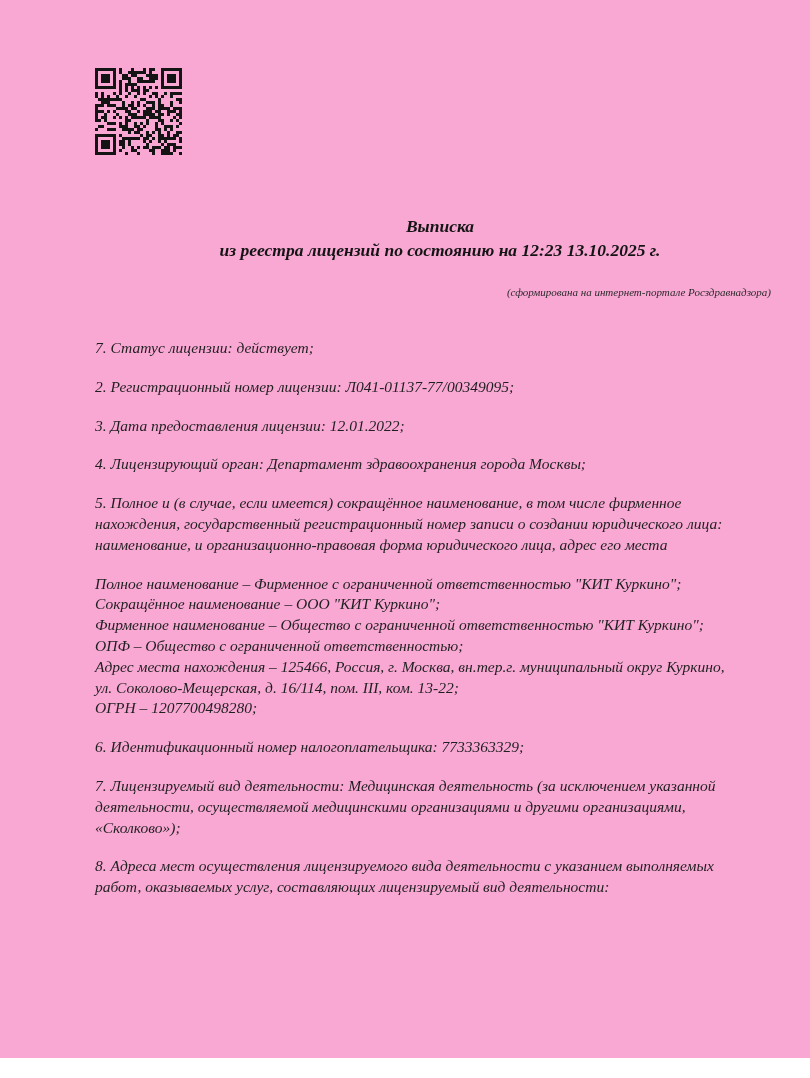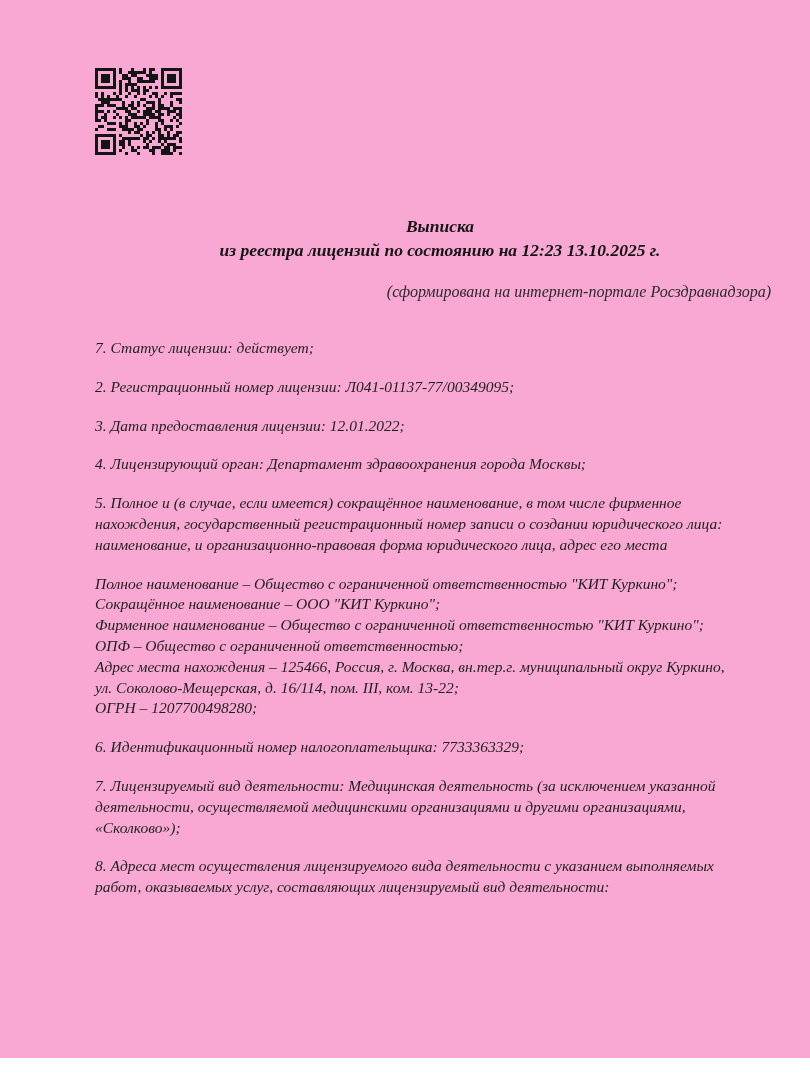--- a/index.html
+++ b/index.html
@@ -26,21 +26,21 @@
     text-align:center;
     font-weight:bold;
     font-size:17.5px;
     line-height:23.5px;
     color:#141414;
   }
   .source-note{
     margin-top:22px;
     padding-right:14px;
     text-align:right;
-    font-size:16px;
+    font-size:11px;
     line-height:16px;
     color:#2a2a2a;
   }
   .body-text{
     margin-top:38px;
     font-size:15.5px;
     line-height:20.8px;
   }
   .body-text p{
     margin:0 0 18px 0;
@@ -498,21 +498,21 @@
 
       <p>
         </p>
         <div>5. Полное и (в случае, если имеется) сокращённое наименование, в том числе фирменное</div>
         <div>нахождения, государственный регистрационный номер записи о создании юридического лица:</div>
         <div>наименование, и организационно-правовая форма юридического лица, адрес его места</div>
       <p></p>
 
       <p>
         </p>
-        <div>Полное наименование – Общество с ограниченной ответственностью "КИТ Куркино";</div>
+        <div>Полное наименование – Фирменное с ограниченной ответственностью "КИТ Куркино";</div>
         <div>Сокращённое наименование – ООО "КИТ Куркино";</div>
         <div>Фирменное наименование – Общество с ограниченной ответственностью "КИТ Куркино";</div>
         <div>ОПФ – Общество с ограниченной ответственностью;</div>
         <div>Адрес места нахождения – 125466, Россия, г. Москва, вн.тер.г. муниципальный округ Куркино,</div>
         <div>ул. Соколово-Мещерская, д. 16/114, пом. III, ком. 13-22;</div>
         <div>ОГРН – 1207700498280;</div>
       <p></p>
 
       <p>
         <span>6. Идентификационный номер налогоплательщика: 7733363329;</span>

